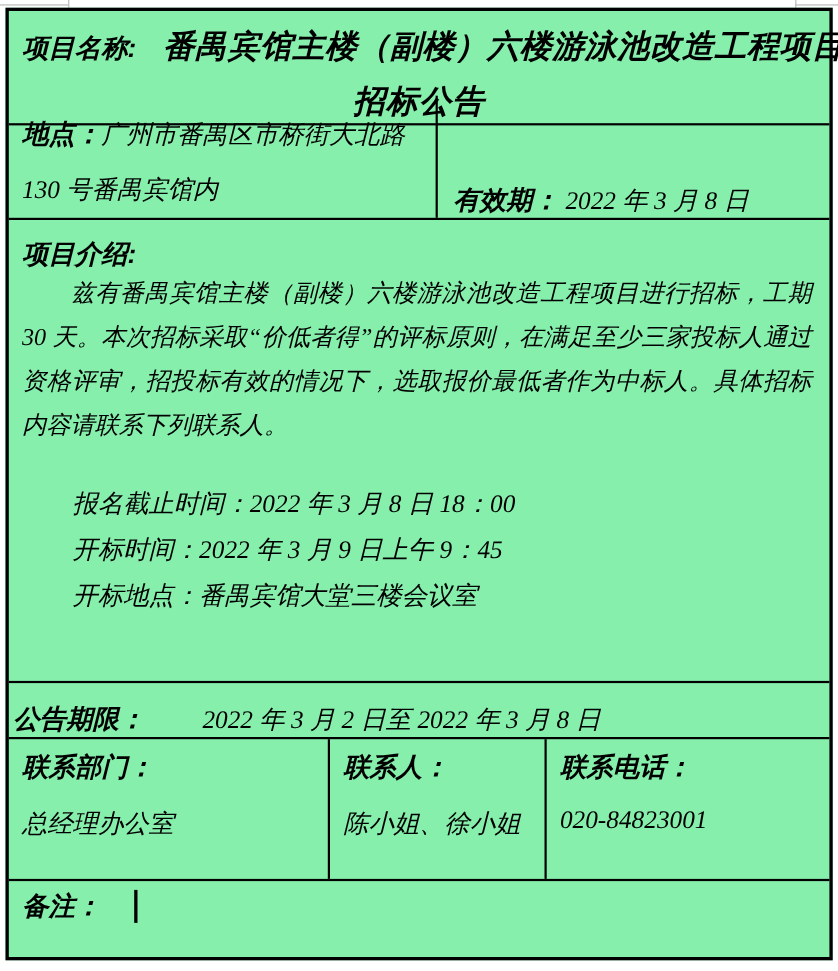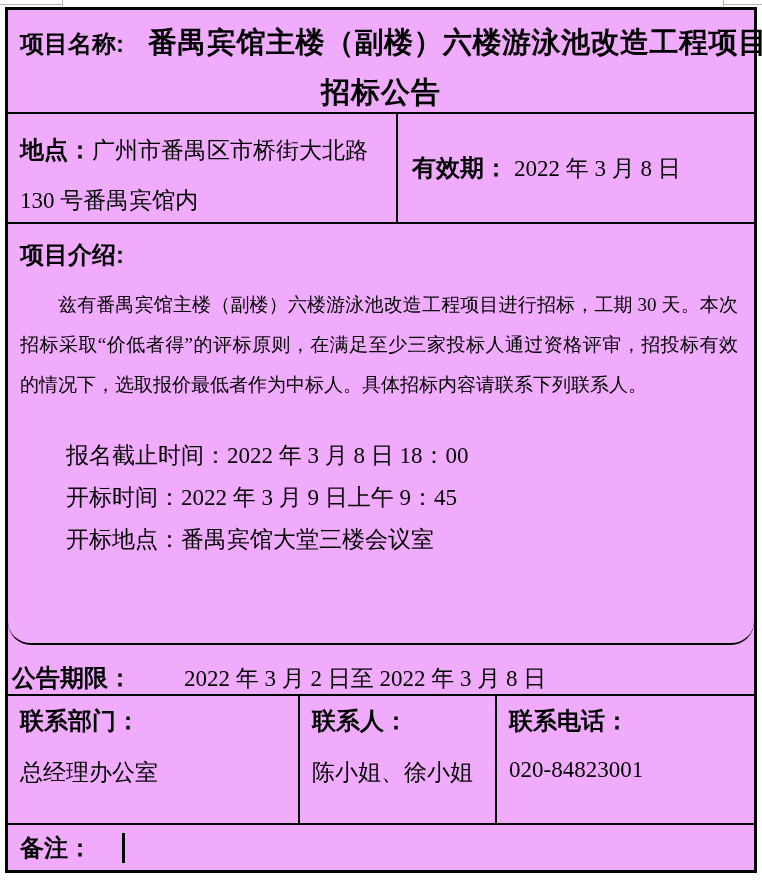--- a/index.html
+++ b/index.html
@@ -11,51 +11,51 @@
   
   .artifact{position:absolute;background:#b3b3b3;}
   .a-left-h{left:0;top:4px;width:62px;height:1px;}
   .a-left-v{left:62px;top:0;width:1px;height:8px;}
   .a-right-v{left:723px;top:0;width:1px;height:8px;}
   .a-right-h{left:723px;top:4px;width:39px;height:1px;}
 
   .tbl{
     position:absolute;left:5px;top:7px;width:752px;height:866px;
     box-sizing:border-box;border:3px solid #000;
-    display:flex;flex-direction:column;background:#f0abfc;
+    display:flex;flex-direction:column;background:#86efac;font-style:italic;
   }
   .row{box-sizing:border-box;border-bottom:2px solid #000;flex:0 0 auto;}
   .row:last-child{border-bottom:none;}
 
   .lbl{
     font-family:"Liberation Sans","DejaVu Sans",sans-serif;
     font-weight:bold;font-size:24px;white-space:nowrap;
   }
   .val{font-size:23px;}
 
   
   .r1{height:104px;padding-top:13px;}
   .r1-line1{display:flex;align-items:baseline;padding-left:12px;}
   .r1-title{font-size:29px;font-weight:bold;margin-left:24px;letter-spacing:0.5px;white-space:nowrap;}
   .r1-line2{text-align:center;font-size:29px;font-weight:bold;margin-top:10px;letter-spacing:1px;}
 
   
-  .r2{height:110px;display:flex;}
+  .r2{height:86px;display:flex;align-items:flex-end;}
   .r2-left{
     box-sizing:border-box;flex:0 0 390px;border-right:2px solid #000;
     padding:11px 10px 0 12px;line-height:50px;font-size:23px;
   }
   .r2-left .lbl{font-size:24px;}
   .r2-right{flex:1;display:flex;align-items:center;padding-left:14px;}
   .r2-right .val{margin-left:6px;}
 
   
-  .r3{height:421px;padding:15px 14px 0 12px;box-sizing:border-box;border-radius:23px;}
+  .r3{height:421px;padding:15px 14px 0 12px;box-sizing:border-box;}
   .r3-para{
-    margin-top:14px;font-size:19px;line-height:40px;
+    font-size:22px;line-height:40px;
     text-indent:2em;text-align:justify;padding-right:2px;
   }
   .r3-deadlines{margin-top:30px;padding-left:46px;font-size:23px;line-height:42px;}
 
   
   .r4{height:51px;display:flex;align-items:flex-end;padding-left:4px;gap:44px;}
   .r4 .val{margin-left:8px;}
 
   
   .r5{height:129px;display:flex;}

